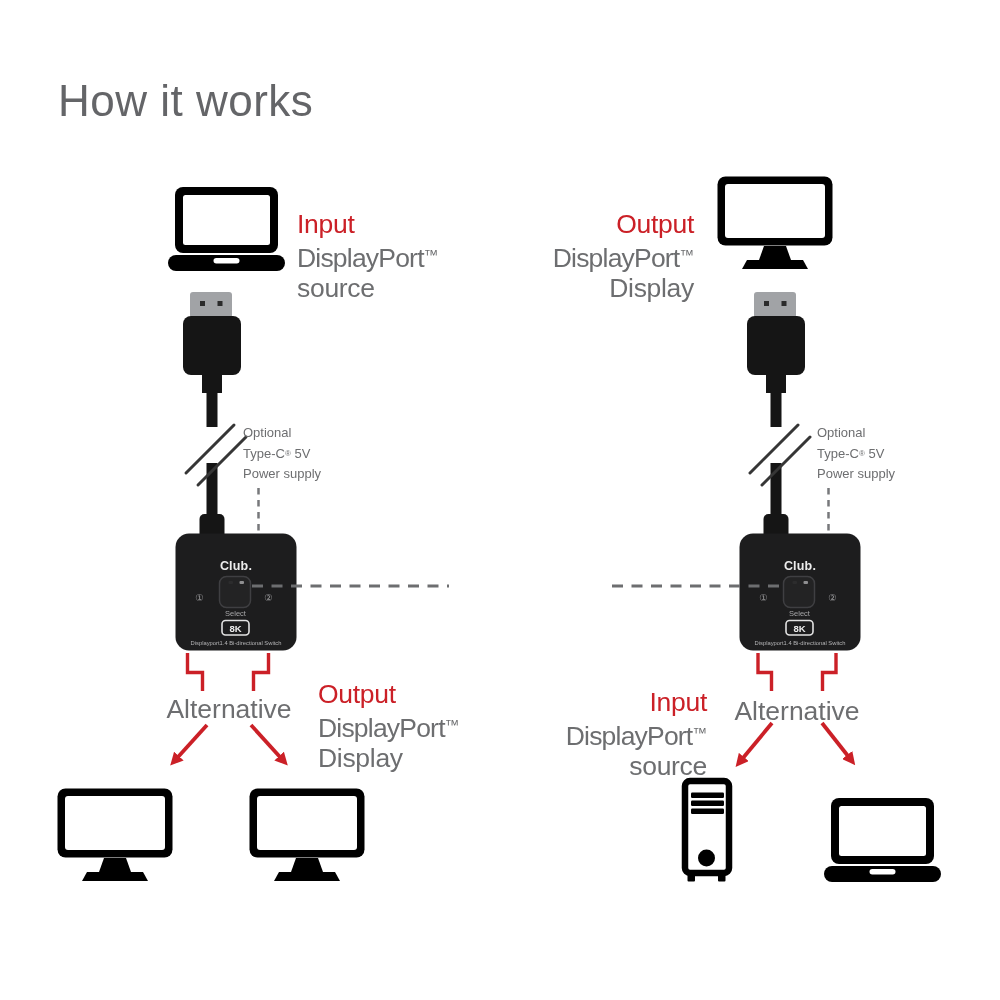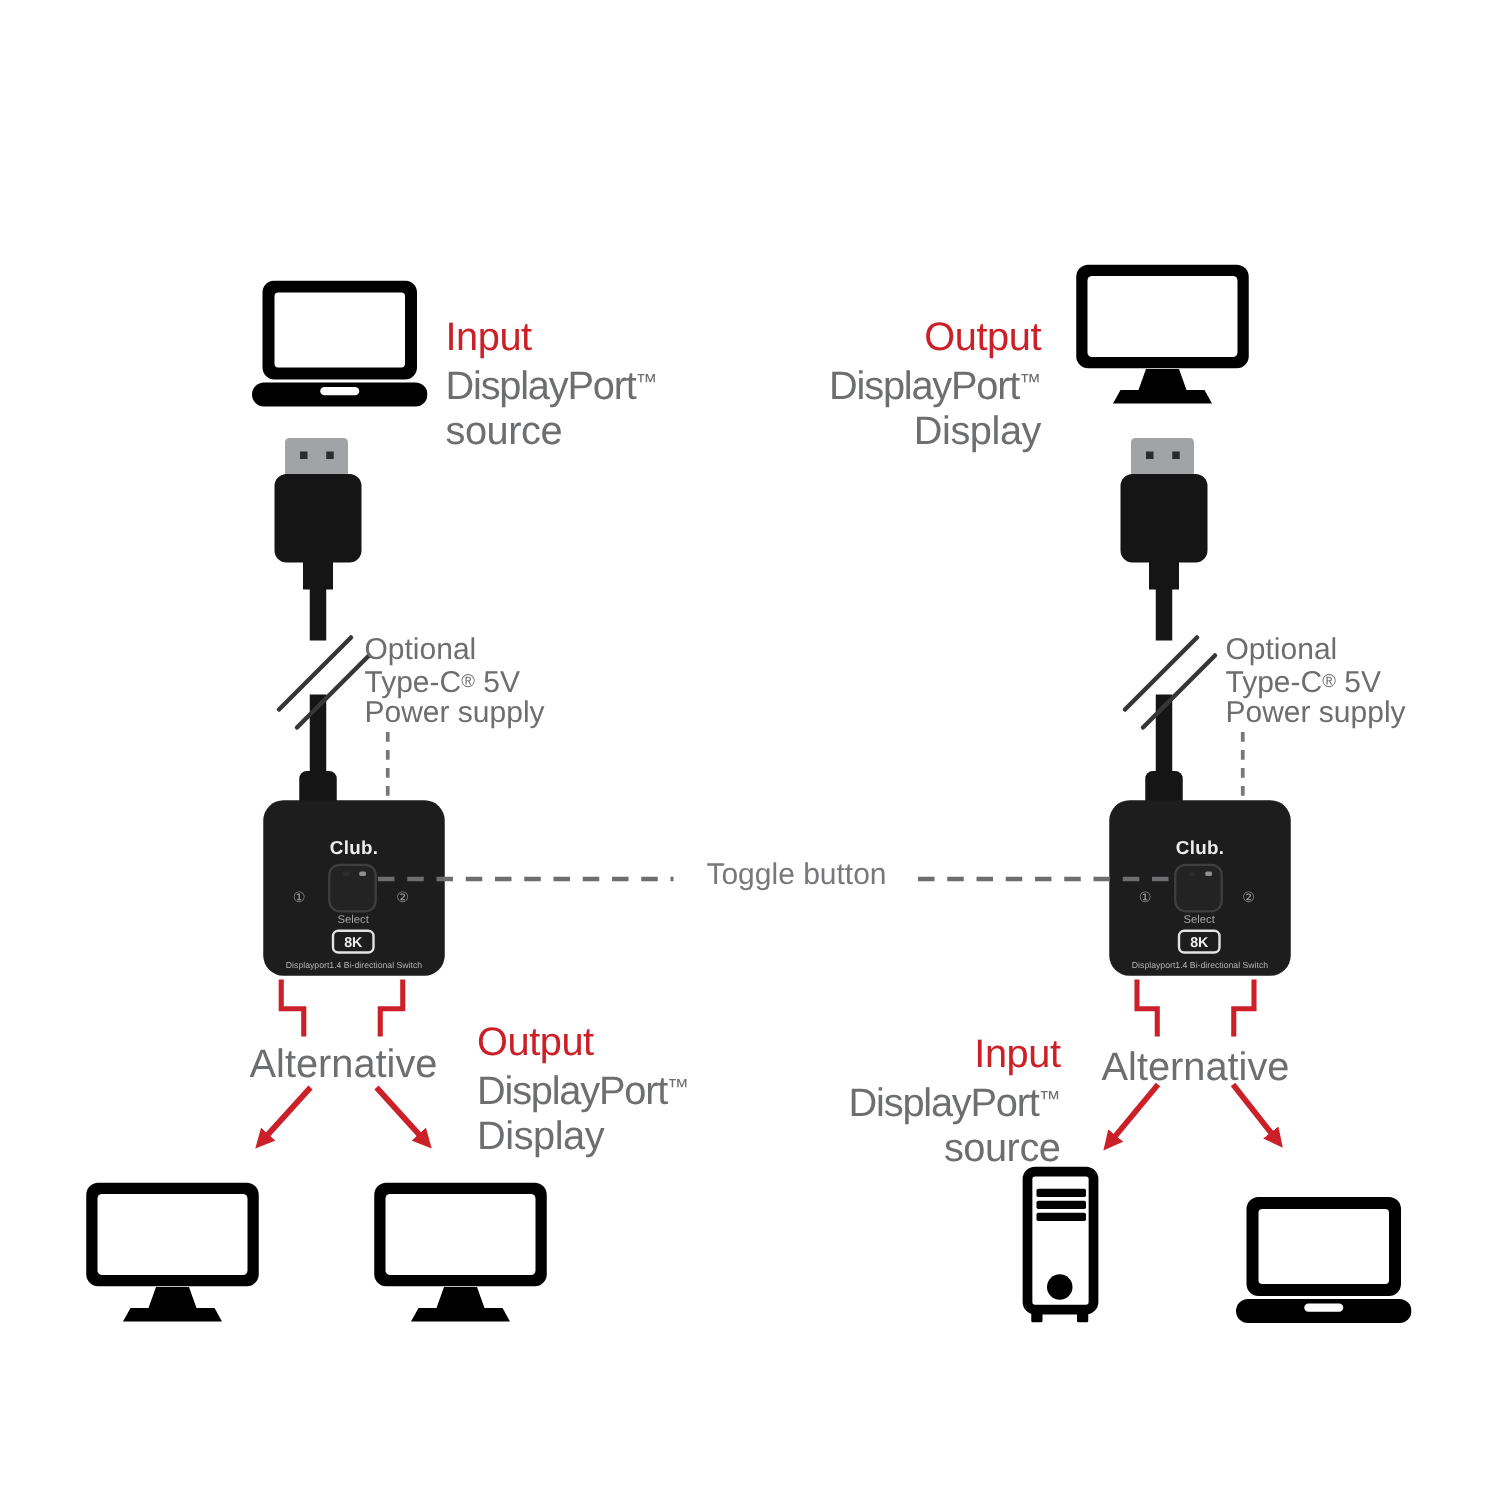--- a/index.html
+++ b/index.html
@@ -5,29 +5,30 @@
   html,body{margin:0;padding:0;background:#fff}
   #canvas{position:relative;width:1000px;height:1000px;background:#fff;font-family:"Liberation Sans",sans-serif;overflow:hidden}
   .abs{position:absolute}
   .title{font-size:44px;color:#646568;letter-spacing:0.5px}
   .lbl{font-size:26.5px;line-height:30.5px;color:#6d6e70;white-space:nowrap;letter-spacing:-0.3px}
   .lbl .em{font-weight:normal;color:#cb2027}
   .lbl.right{text-align:right}
   .port{letter-spacing:-0.8px}
   .tm{font-size:0.55em;vertical-align:0.5em;letter-spacing:0}
   .reg{font-size:0.62em;vertical-align:0.28em}
-  .note{font-size:20px;line-height:20.5px;color:#6d6e70;white-space:nowrap}
+  .note{font-size:13px;line-height:20.5px;color:#6d6e70;white-space:nowrap}
   .alt{font-size:26.5px;color:#6d6e70;text-align:center;width:200px;white-space:nowrap}
   .toggle{font-size:20px;color:#77787b;text-align:center;width:200px;white-space:nowrap}
 </style>
 </head>
 <body>
 
 <div id="canvas">
 
+  <div class="abs title" style="left:58px;top:76px">How it works</div>
 
   <svg class="abs" style="left:168px;top:187px" width="117" height="87" viewBox="0 0 117 87">
     <rect x="7" y="0" width="103" height="66" rx="8" fill="#000"></rect>
     <rect x="15" y="8" width="87" height="50" rx="2.5" fill="#fff"></rect>
     <rect x="0" y="68" width="117" height="16" rx="8" fill="#000"></rect>
     <rect x="45.5" y="71" width="26" height="5.5" rx="2.75" fill="#fff"></rect>
   </svg>
 
   <div class="abs lbl" style="left:297px;top:209px">
     <div class="em">Input</div>
@@ -153,21 +154,20 @@
     <text x="60.5" y="82.5" font-size="7.5" fill="#a6a6a8" text-anchor="middle">Select</text>
     <rect x="47" y="87.5" width="27" height="14.5" rx="3.5" fill="none" stroke="#e3e3e3" stroke-width="1.6"></rect>
     <text x="60.5" y="98.5" font-size="9.5" font-weight="bold" fill="#ededed" text-anchor="middle">8K</text>
     <text x="61" y="112" font-size="5.8" fill="#b4b4b6" text-anchor="middle">Displayport1.4 Bi-directional Switch</text>
   </svg>
 
   <svg class="abs" style="left:250px;top:580px" width="540" height="12" viewBox="0 0 540 12">
     <line x1="2" y1="6" x2="199" y2="6" stroke="#6d6e70" stroke-width="3" stroke-dasharray="11 8.5"></line>
     <line x1="362" y1="6" x2="533" y2="6" stroke="#6d6e70" stroke-width="3" stroke-dasharray="11 8.5"></line>
   </svg>
-  <div class="abs toggle" style="left:431px;top:572px">Toggle button</div>
 
   <svg class="abs" style="left:714px;top:650px" width="160" height="125" viewBox="0 0 160 125">
     <defs>
       <marker id="ah-r" viewBox="0 0 10 10" refX="1" refY="5" markerWidth="3.4" markerHeight="3.4" orient="auto">
         <path d="M0,0 L10,5 L0,10 z" fill="#cb2027"></path>
       </marker>
     </defs>
     <path d="M44,3 V22.5 H57.5 V41" stroke="#cb2027" stroke-width="3.4" fill="none"></path>
     <path d="M122,3 V22.5 H108.5 V41" stroke="#cb2027" stroke-width="3.4" fill="none"></path>
     <line x1="58" y1="73" x2="29" y2="108" stroke="#cb2027" stroke-width="3.8" marker-end="url(#ah-r)"></line>

